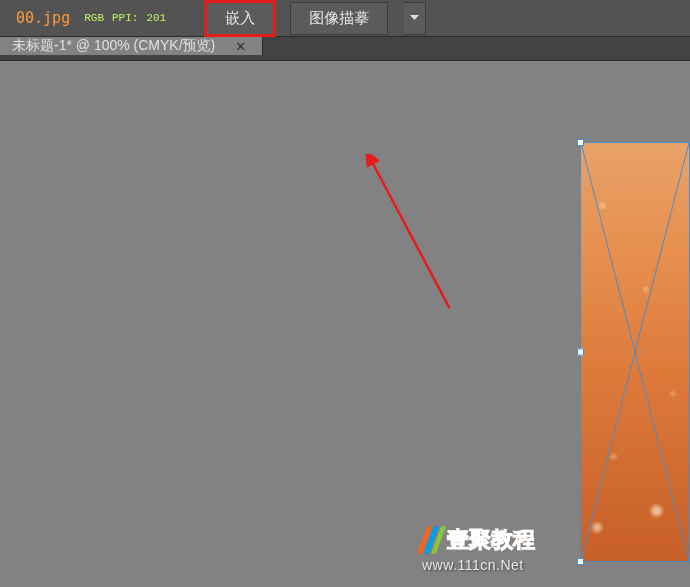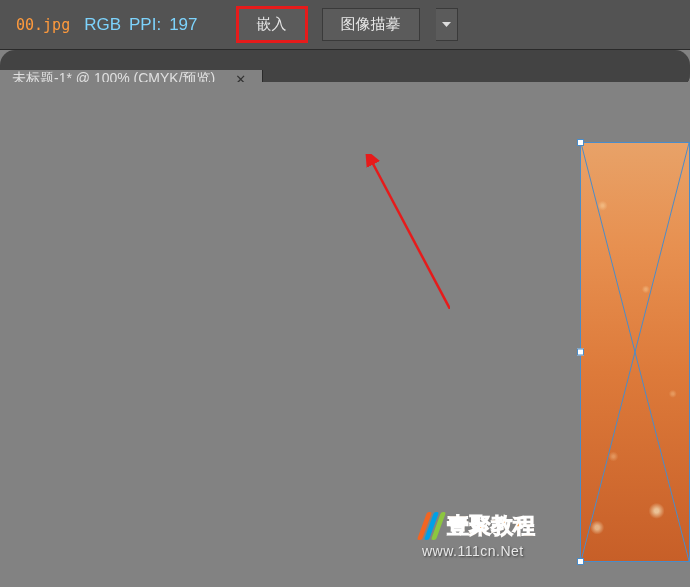--- a/index.html
+++ b/index.html
@@ -5,42 +5,42 @@
     * { margin: 0; padding: 0; box-sizing: border-box; }
     body {
       width: 690px;
       height: 587px;
       background: #828282;
       font-family: "Microsoft YaHei", Arial, sans-serif;
       overflow: hidden;
       position: relative;
     }
     .top-bar {
-      height: 50px;
+      height: 37px;
       background: #535353;
       display: flex;
       align-items: center;
       padding: 0 10px;
       border-bottom: 1px solid #2a2a2a;
     }
     .file-info {
       display: flex;
       align-items: center;
       gap: 8px;
     }
     .filename {
       color: #ff9a3c;
       font-size: 15px;
       font-family: monospace;
       padding: 0 6px;
     }
     .file-meta {
-      color: #7dd3fc;
-      font-size: 17px;
-      font-family: Liberation Sans, sans-serif;
+      color: #bef264;
+      font-size: 11px;
+      font-family: Liberation Mono, monospace;
     }
     .toolbar-btns {
       display: flex;
       gap: 16px;
       margin-left: 40px;
     }
     .btn {
       background: #5b5b5b;
       border: 1px solid #3a3a3a;
       color: #e8e8e8;
@@ -62,26 +62,25 @@
       border: 1px solid #3a3a3a;
       border-left: none;
       color: #e8e8e8;
       width: 22px;
       display: flex;
       align-items: center;
       justify-content: center;
       cursor: pointer;
     }
     .tab-bar {
-      height: 39px;
+      height: 24px;
       background: #434343;
       display: flex;
-      align-items: flex-end;
+      align-items: flex-start;
       border-bottom: 1px solid #2a2a2a;
-      border-radius: 15px;
     }
     .tab {
       background: #828282;
       color: #e0e0e0;
       font-size: 14px;
       padding: 0 12px;
       display: flex;
       align-items: center;
       gap: 16px;
       border-right: 1px solid #2a2a2a;
@@ -141,21 +140,21 @@
     .arrow-line {
       position: absolute;
       top: 72px;
       left: 365px;
       width: 85px;
       height: 155px;
       pointer-events: none;
     }
     .watermark {
       position: absolute;
-      bottom: 28px;
+      bottom: 14px;
       right: 155px;
       text-align: left;
       pointer-events: none;
     }
     .wm-logo {
       display: flex;
       align-items: center;
       gap: 6px;
     }
     .wm-slashes {
@@ -184,21 +183,21 @@
     }
   </style>
 </head>
 <body>
 
 <div class="top-bar">
   <div class="file-info">
     <span class="filename">00.jpg</span>
     <span class="file-meta">RGB</span>
     <span class="file-meta">PPI:</span>
-    <span class="file-meta">197</span>
+    <span class="file-meta">201</span>
   </div>
   <div class="toolbar-btns">
     <button class="btn highlighted">嵌入</button>
     <button class="btn">图像描摹</button>
     <div class="btn-group">
       <div class="btn-dropdown">
         <svg width="9" height="6" viewBox="0 0 9 6">
             <path d="M0 0 L4.5 5 L9 0 Z" fill="#ddd"></path>
           </svg>
       </div>

